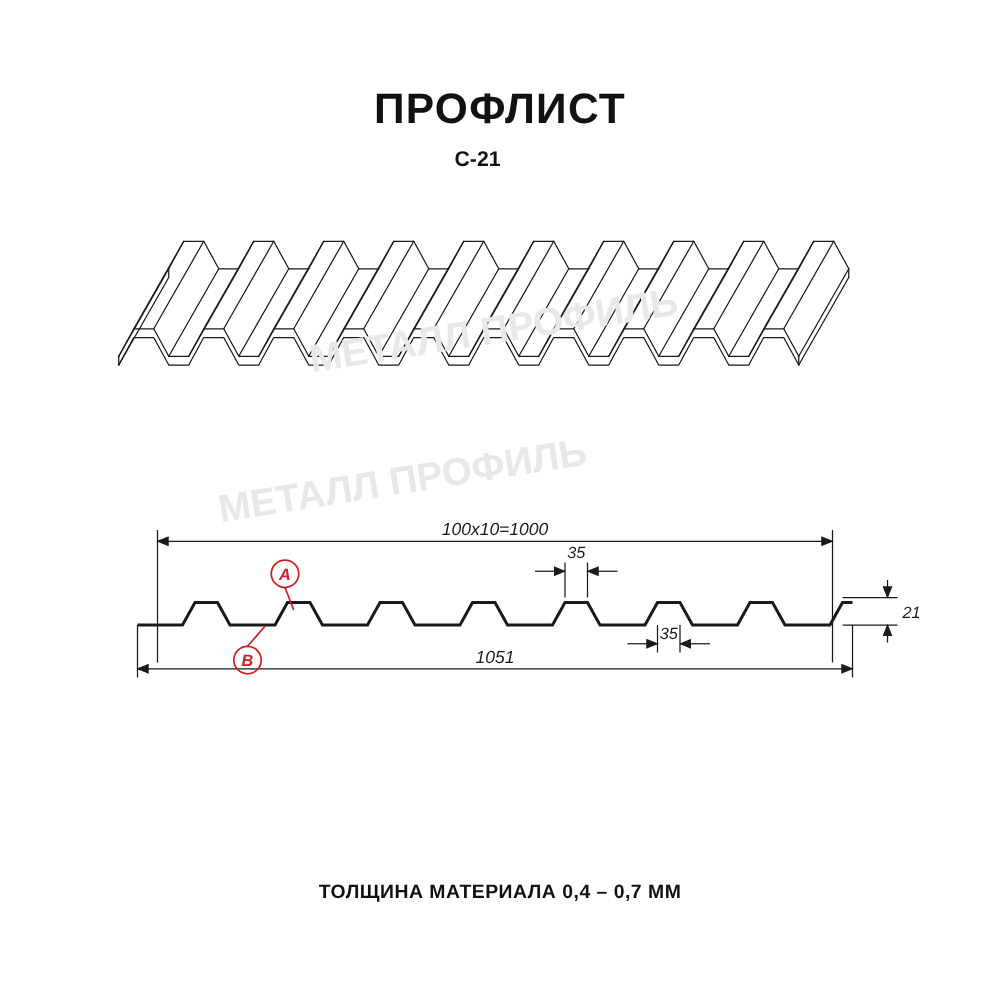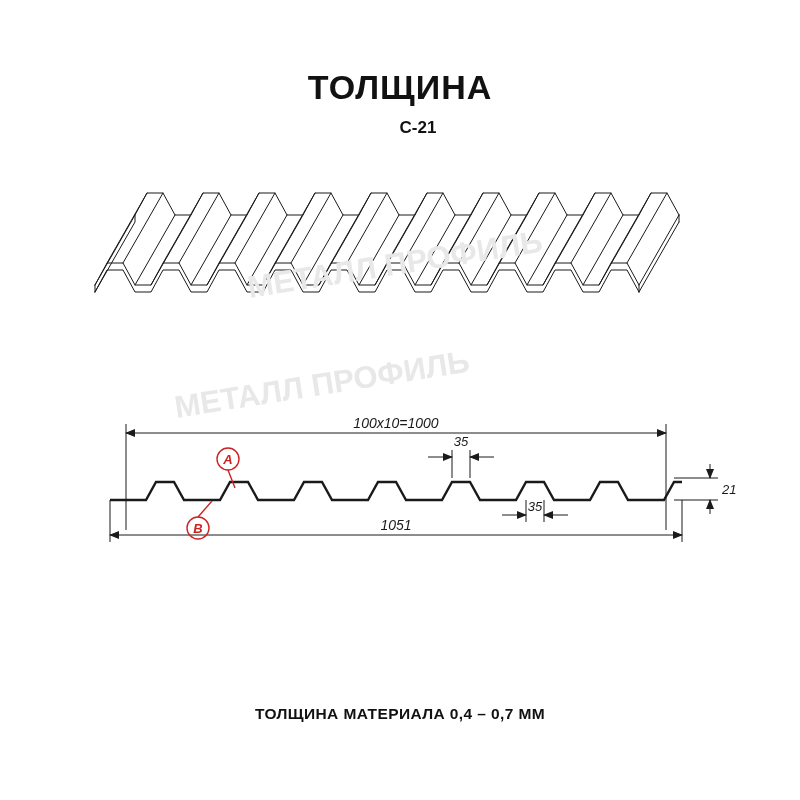--- a/index.html
+++ b/index.html
@@ -33,21 +33,20 @@
   }
   .subtitle {
     position: absolute;
     top: 118px;
     left: 0;
     width: 764px;
     text-align: center;
     font-size: 17px;
     font-weight: bold;
     color: #111111;
-    margin-left: 36px;
   }
   .footer-note {
     position: absolute;
     top: 705px;
     left: 0;
     width: 800px;
     text-align: center;
     font-size: 15.5px;
     font-weight: bold;
     letter-spacing: 0.4px;
@@ -98,21 +97,21 @@
   .red { stroke: #cc2222; fill: none; stroke-width: 1.4; }
   .red-txt { fill: #cc2222; font-family: "Liberation Sans", sans-serif; font-size: 13px; font-weight: bold; }
   .dim-txt { fill: #1a1a1a; font-family: "Liberation Sans", sans-serif; font-size: 13px; }
   .dim-txt-big { fill: #1a1a1a; font-family: "Liberation Sans", sans-serif; font-size: 14px; }
 </style>
 </head>
 <body>
 
 <div class="page">
 
-  <div class="title">ТОЛЩИНА</div>
+  <div class="title">ПРОФЛИСТ</div>
   <div class="subtitle">С-21</div>
 
   <div class="iso-wrap">
     <svg width="630" height="170" viewBox="0 0 630 170">
       <g class="ln thin" stroke-linejoin="round" stroke-linecap="round">
 
         <path d="M45 55 L57 33 L73 33 L85 55 L101 55 L113 33 L129 33 L141 55 L157 55 L169 33 L185 33 L197 55 L213 55 L225 33 L241 33 L253 55 L269 55 L281 33 L297 33 L309 55 L325 55 L337 33 L353 33 L365 55 L381 55 L393 33 L409 33 L421 55 L437 55 L449 33 L465 33 L477 55 L493 55 L505 33 L521 33 L533 55 L549 55 L561 33 L577 33 L589 55"></path>
 
         <path d="M5 125 L17 103 L33 103 L45 125 L61 125 L73 103 L89 103 L101 125 L117 125 L129 103 L145 103 L157 125 L173 125 L185 103 L201 103 L213 125 L229 125 L241 103 L257 103 L269 125 L285 125 L297 103 L313 103 L325 125 L341 125 L353 103 L369 103 L381 125 L397 125 L409 103 L425 103 L437 125 L453 125 L465 103 L481 103 L493 125 L509 125 L521 103 L537 103 L549 125"></path>
 

